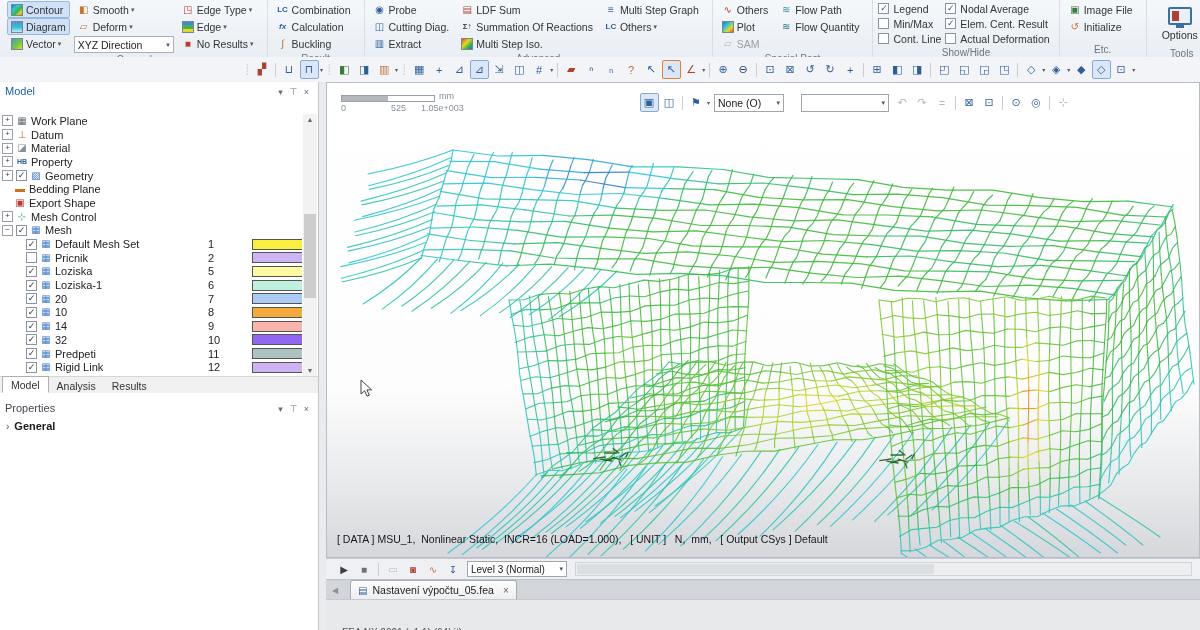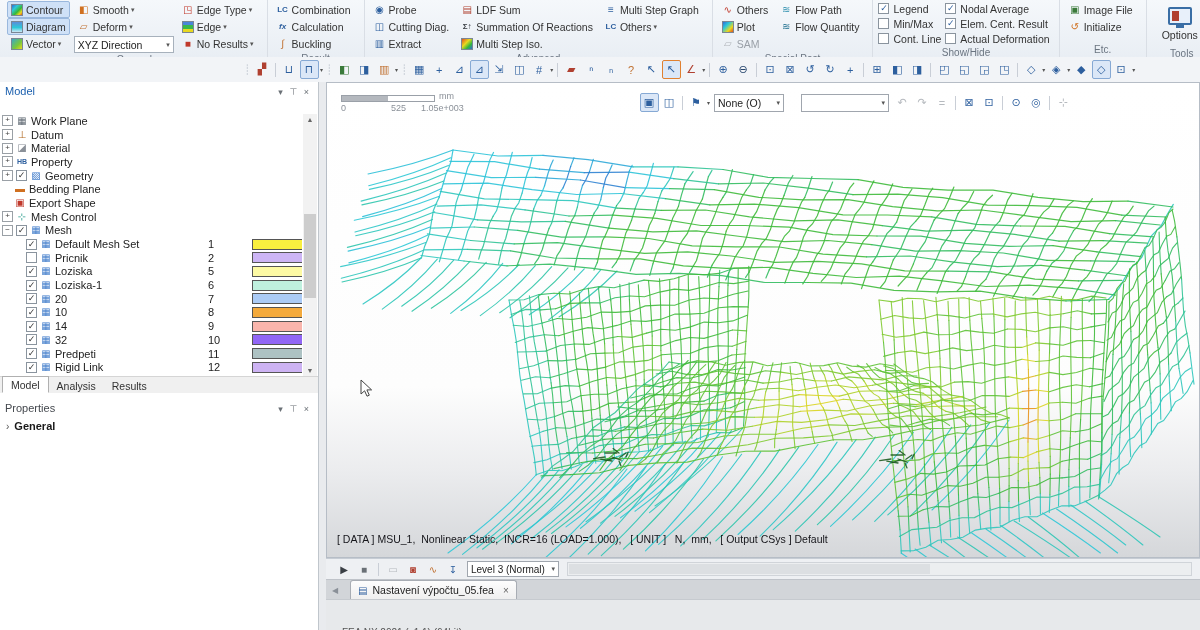--- a/index.html
+++ b/index.html
@@ -91,21 +91,21 @@
   #vp-tools{position:absolute;left:312px;top:10px;display:flex;align-items:center;}
   .vt-combo{height:18px;background:#fff;border:1px solid #a0a6ae;display:flex;align-items:center;
             justify-content:space-between;font-size:10.5px;padding:0 3px;margin:0 3px;box-sizing:border-box;}
   #vp-status{position:absolute;left:10px;bottom:12px;font-size:10.5px;color:#15151a;white-space:pre;}
   #vp-cursor{position:absolute;left:33px;top:296px;}
   
   #transport{position:absolute;left:7px;right:0;top:476px;height:21px;background:#eef0f3;border-top:1px solid #c6ccd4;
              display:flex;align-items:center;padding-left:8px;box-sizing:border-box;}
   .tp-i{width:16px;height:16px;display:inline-flex;align-items:center;justify-content:center;font-size:10px;margin:0 2px;}
   .tp-sep{width:1px;height:13px;background:#c9ced6;margin:0 4px;}
-  #level-combo{width:92px;height:16px;background:#fff;border:1px solid #a0a6ae;display:flex;align-items:center;
+  #level-combo{width:100px;height:16px;background:#fff;border:1px solid #a0a6ae;display:flex;align-items:center;
                justify-content:space-between;font-size:10px;padding:0 3px;margin-left:4px;box-sizing:border-box;}
   .hs{flex:1;height:12px;border:1px solid #d0d4d9;background:#eceef0;margin:0 8px;position:relative;}
   .hs-th{position:absolute;left:1px;top:1px;bottom:1px;width:58%;background:#dcdfe2;}
   #tabbar{position:absolute;left:7px;right:0;top:497px;height:20px;background:#d2d5d9;border-top:1px solid #bfc3c9;
           display:flex;align-items:flex-end;padding-left:2px;box-sizing:border-box;}
   .tab-scroll{width:14px;height:17px;display:flex;align-items:center;justify-content:center;font-size:8px;color:#8a9098;}
   .doc-tab{height:18px;background:linear-gradient(#fdfdfd,#efefef);border:1px solid #a8adb4;border-bottom:none;
            border-radius:3px 3px 0 0;display:flex;align-items:center;padding:0 7px;font-size:10.5px;color:#222;margin-left:8px;}
   .doc-tab .dt-ic{color:#2d5f9e;margin-right:5px;font-size:10px;}
   .doc-tab .dt-x{color:#666;margin-left:9px;font-size:10px;}

